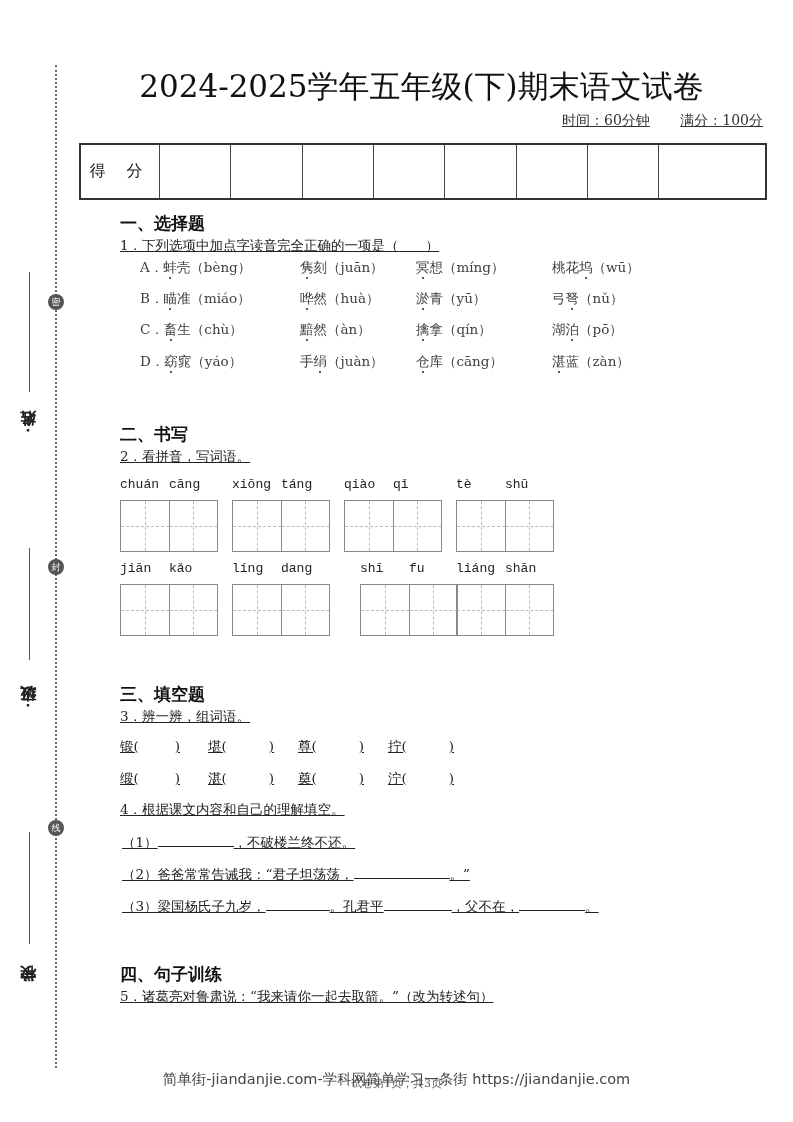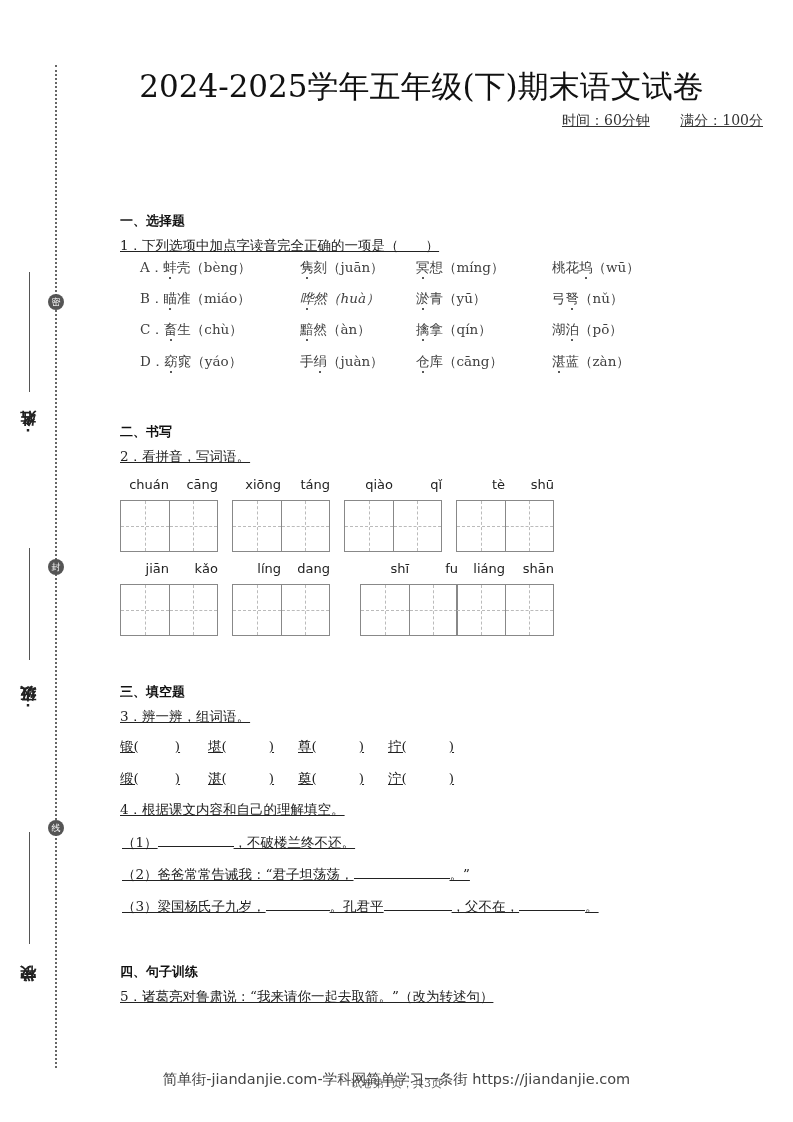--- a/index.html
+++ b/index.html
@@ -42,35 +42,35 @@
     position: absolute; left: 79px; top: 143px; width: 688px; height: 57px;
     border-collapse: collapse; border: 2px solid #333;
     font-family: "DejaVu Sans", sans-serif; font-size: 16px;
   }
   table.score td {
     border: 1.5px solid #444; text-align: center; height: 26px; padding: 0; color: #222;
   }
   table.score td.head { width: 78px; letter-spacing: 8px; }
 
   .section-title {
-    position: absolute; left: 120px; font-size: 13px; font-weight: bold;
+    position: absolute; left: 120px; font-size: 17px; font-weight: bold;
     font-family: "DejaVu Sans", sans-serif; color: #111;
   }
   .q { position: absolute; font-size: 13.5px; color: #222; white-space: nowrap; text-decoration: underline; }
   .opt { position: absolute; font-size: 13.5px; color: #404040; white-space: nowrap; }
   .dot { position: relative; }
   .dot::after {
     content: ""; position: absolute; left: 50%; bottom: -4px; width: 2px; height: 2px;
     background: #222; border-radius: 50%; transform: translateX(-50%);
   }
 
   
   .py-group { position: absolute; width: 98px; }
   .py-labels { display: flex; height: 18px; font-family: "DejaVu Sans", sans-serif; font-size: 13px; color: #222; }
-  .py-labels span { flex: 1; text-align: right; }
+  .py-labels span { flex: 1; text-align: left; font-family: Liberation Mono, monospace; }
   .grid-row { display: flex; margin-top: 5px; border: 1px solid #888; width: 98px; height: 52px; box-sizing: border-box; }
   .cell { flex: 1; position: relative; border-right: 1px solid #888; }
   .cell:last-child { border-right: none; }
   .cell::before { content: ""; position: absolute; left: 50%; top: 0; bottom: 0; border-left: 1px dashed #bbb; }
   .cell::after { content: ""; position: absolute; top: 50%; left: 0; right: 0; border-top: 1px dashed #bbb; }
 
   .blank { display: inline-block; border-bottom: 1px solid #222; height: 14px; vertical-align: baseline; }
 
   .footer {
     position: absolute; left: 0; width: 793px; top: 1070px; text-align: center;
@@ -99,33 +99,44 @@
 <div class="side-label" style="top:955px;height:40px;">学校</div>
 
 <div class="title">2024-2025学年五年级(下)期末语文试卷</div>
 <div class="meta">
   <span>时间：60分钟</span>
   <span>满分：100分</span>
 </div>
 
 <table class="score">
   <tbody>
+  <tr>
+    <td class="head">得 分</td>
+    <td></td>
+    <td></td>
+    <td></td>
+    <td></td>
+    <td></td>
+    <td></td>
+    <td></td>
+    <td></td>
+  </tr>
 </tbody>
   </table>
 
 <div class="section-title" style="top:212px;">一、选择题</div>
 <div class="q" style="left:120px;top:237px;">1．下列选项中加点字读音完全正确的一项是（　　）</div>
 
 <div id="opts">
     <div class="opt" style="left: 140px; top: 259px;"><span>A．</span><span></span><span class="dot">蚌</span><span>壳（bèng）</span></div>
     <div class="opt" style="left: 300px; top: 259px;"><span></span><span class="dot">隽</span><span>刻（juān）</span></div>
     <div class="opt" style="left: 416px; top: 259px;"><span></span><span class="dot">冥</span><span>想（míng）</span></div>
     <div class="opt" style="left: 552px; top: 259px;"><span>桃花</span><span class="dot">坞</span><span>（wū）</span></div>
     <div class="opt" style="left: 140px; top: 290px;"><span>B．</span><span></span><span class="dot">瞄</span><span>准（miáo）</span></div>
-    <div class="opt" style="left: 300px; top: 290px; font-style: italic;"><span></span><span class="dot">哗</span><span>然（huà）</span></div>
+    <div class="opt" style="left: 300px; top: 290px;"><span></span><span class="dot">哗</span><span>然（huà）</span></div>
     <div class="opt" style="left: 416px; top: 290px;"><span></span><span class="dot">淤</span><span>青（yū）</span></div>
     <div class="opt" style="left: 552px; top: 290px;"><span>弓</span><span class="dot">弩</span><span>（nǔ）</span></div>
     <div class="opt" style="left: 140px; top: 321px;"><span>C．</span><span></span><span class="dot">畜</span><span>生（chù）</span></div>
     <div class="opt" style="left: 300px; top: 321px;"><span></span><span class="dot">黯</span><span>然（àn）</span></div>
     <div class="opt" style="left: 416px; top: 321px;"><span></span><span class="dot">擒</span><span>拿（qín）</span></div>
     <div class="opt" style="left: 552px; top: 321px;"><span>湖</span><span class="dot">泊</span><span>（pō）</span></div>
     <div class="opt" style="left: 140px; top: 353px;"><span>D．</span><span></span><span class="dot">窈</span><span>窕（yáo）</span></div>
     <div class="opt" style="left: 300px; top: 353px;"><span>手</span><span class="dot">绢</span><span>（juàn）</span></div>
     <div class="opt" style="left: 416px; top: 353px;"><span></span><span class="dot">仓</span><span>库（cāng）</span></div>
     <div class="opt" style="left: 552px; top: 353px;"><span></span><span class="dot">湛</span><span>蓝（zàn）</span></div>

